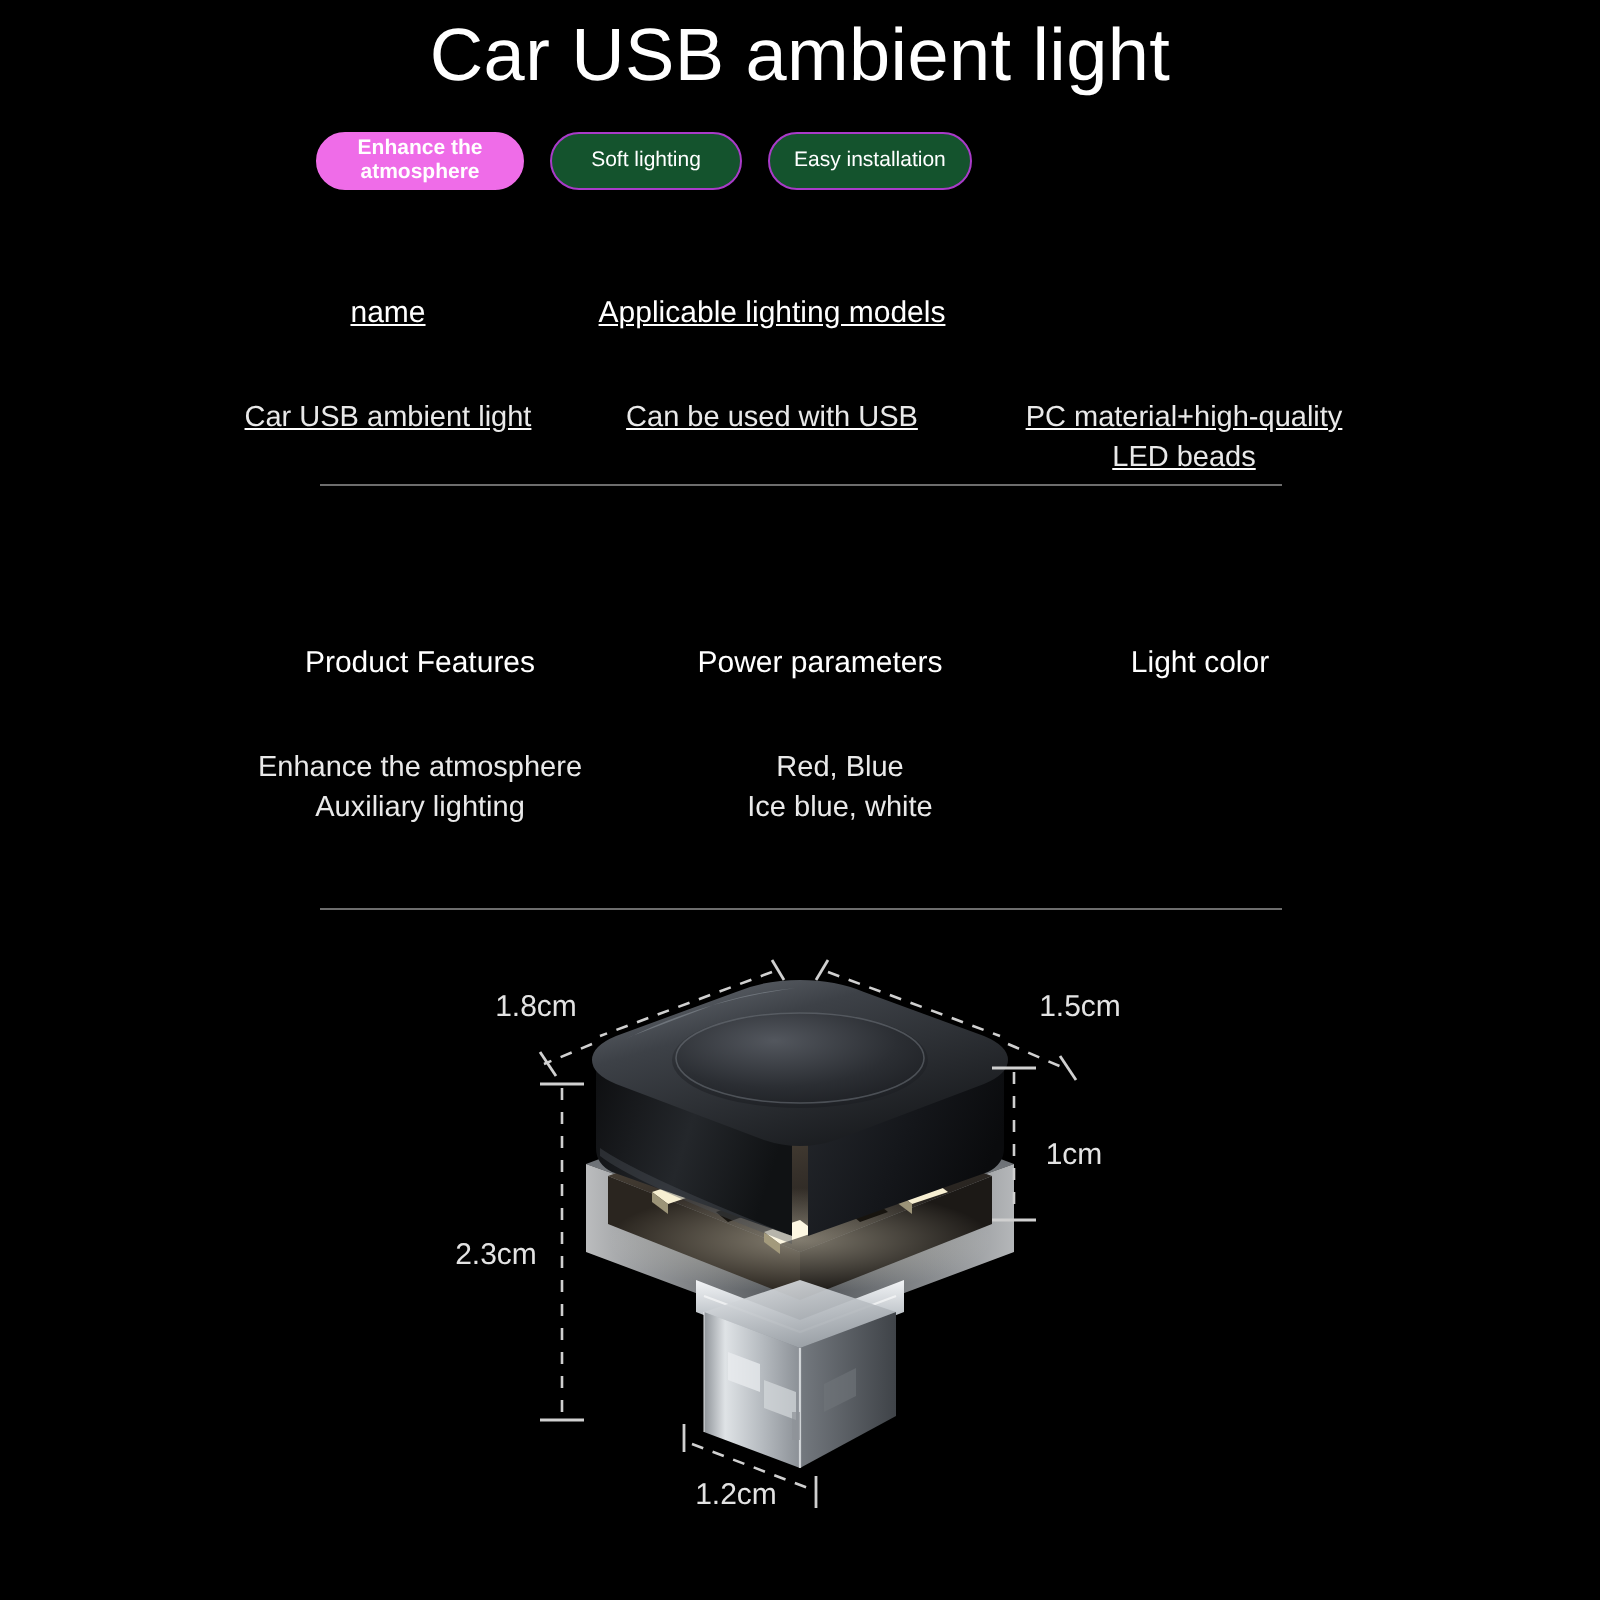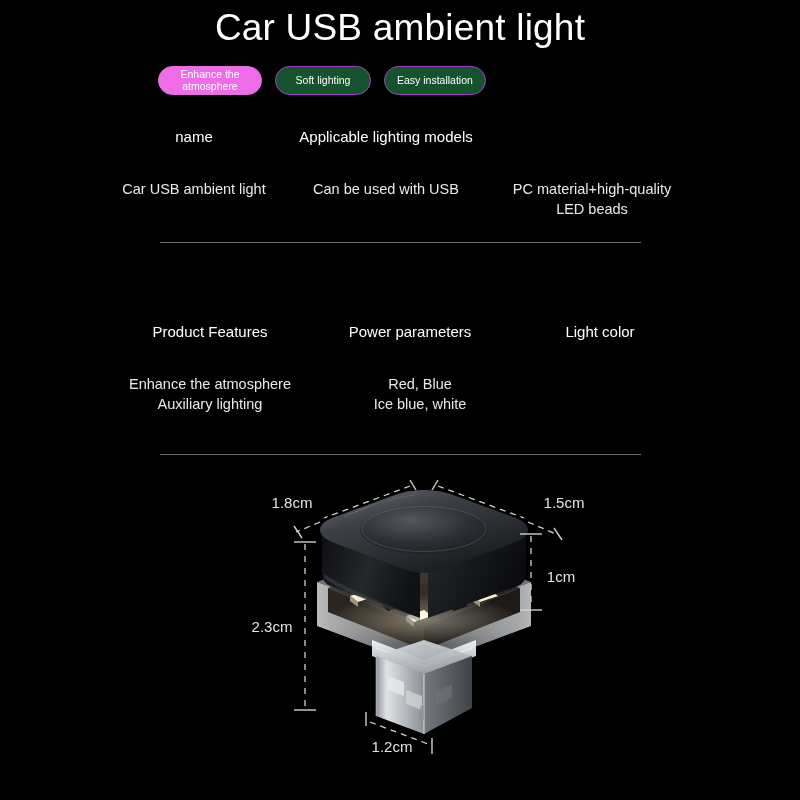--- a/index.html
+++ b/index.html
@@ -50,34 +50,35 @@
     font-size: 10.5px;
     line-height: 11.5px;
     padding: 0 12px;
     white-space: pre-line;
     color: #ffffff;
   }
   .badge.filled {
     background: #ef6ce8;
     border: 1px solid #ef6ce8;
     width: 104px;
+    font-weight: bold;
   }
   .badge.outlined {
     background: #14532d;
     border: 1.4px solid #a93bc9;
     min-width: 96px;
   }
 
   
   .spec-block {
     position: absolute;
     left: 100px;
     width: 600px;
   }
-  .spec-block.block-1 { top: 127px; }
+  .spec-block.block-1 { top: 147px; text-decoration: underline; }
   .spec-block.block-2 { top: 322px; }
 
   .spec-row {
     display: flex;
     width: 600px;
   }
   .spec-cell {
     flex: 1 1 0;
     text-align: center;
     padding: 0 6px;
@@ -115,21 +116,20 @@
   .divider.d1 { top: 242px; }
   .divider.d2 { top: 454px; }
 
   
   .product-stage {
     position: absolute;
     left: 0;
     top: 470px;
     width: 656px;
     height: 330px;
-    padding-left: 24px;
   }
   .product-svg { display: block; }
 
   .dim-label {
     font-family: "Liberation Sans", sans-serif;
     font-size: 15px;
     fill: #e3e3e3;
   }
 </style>
 </head>

